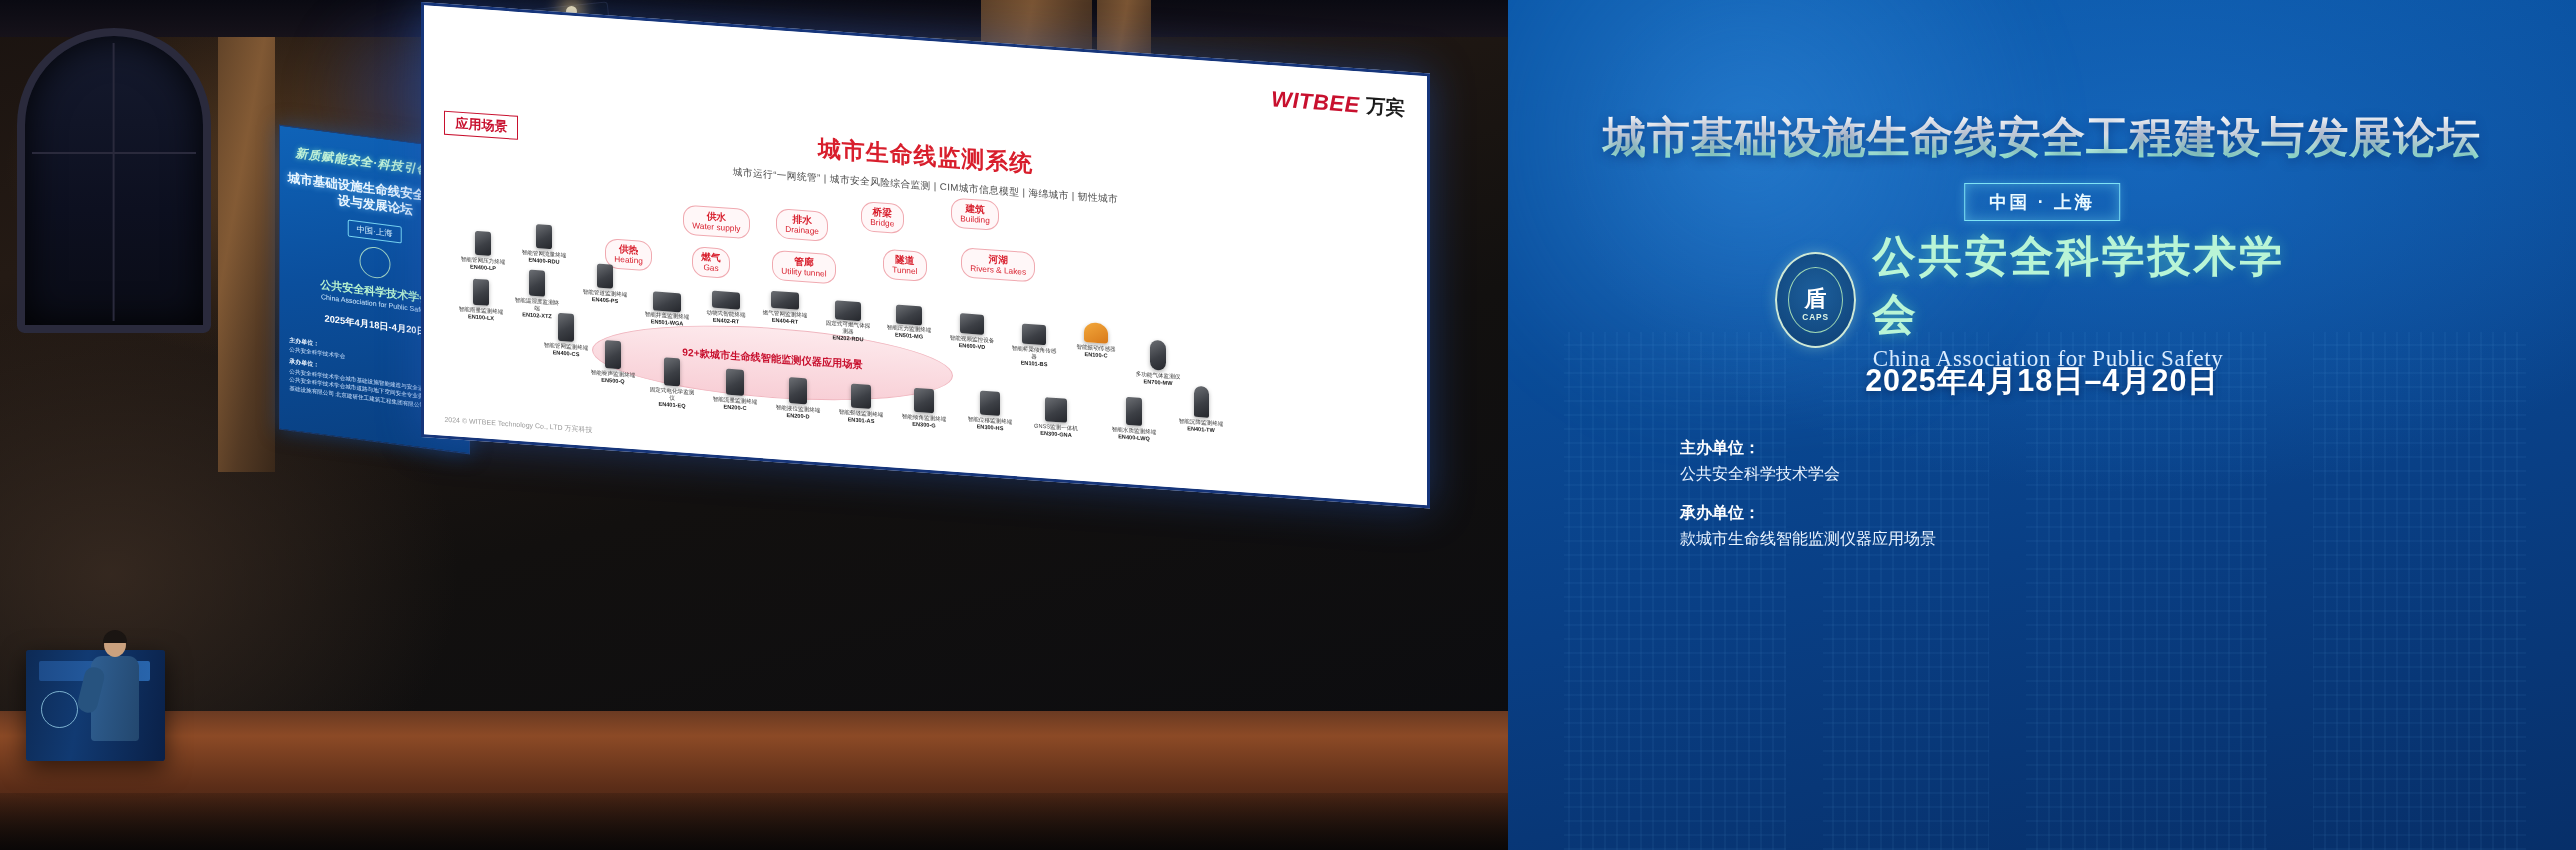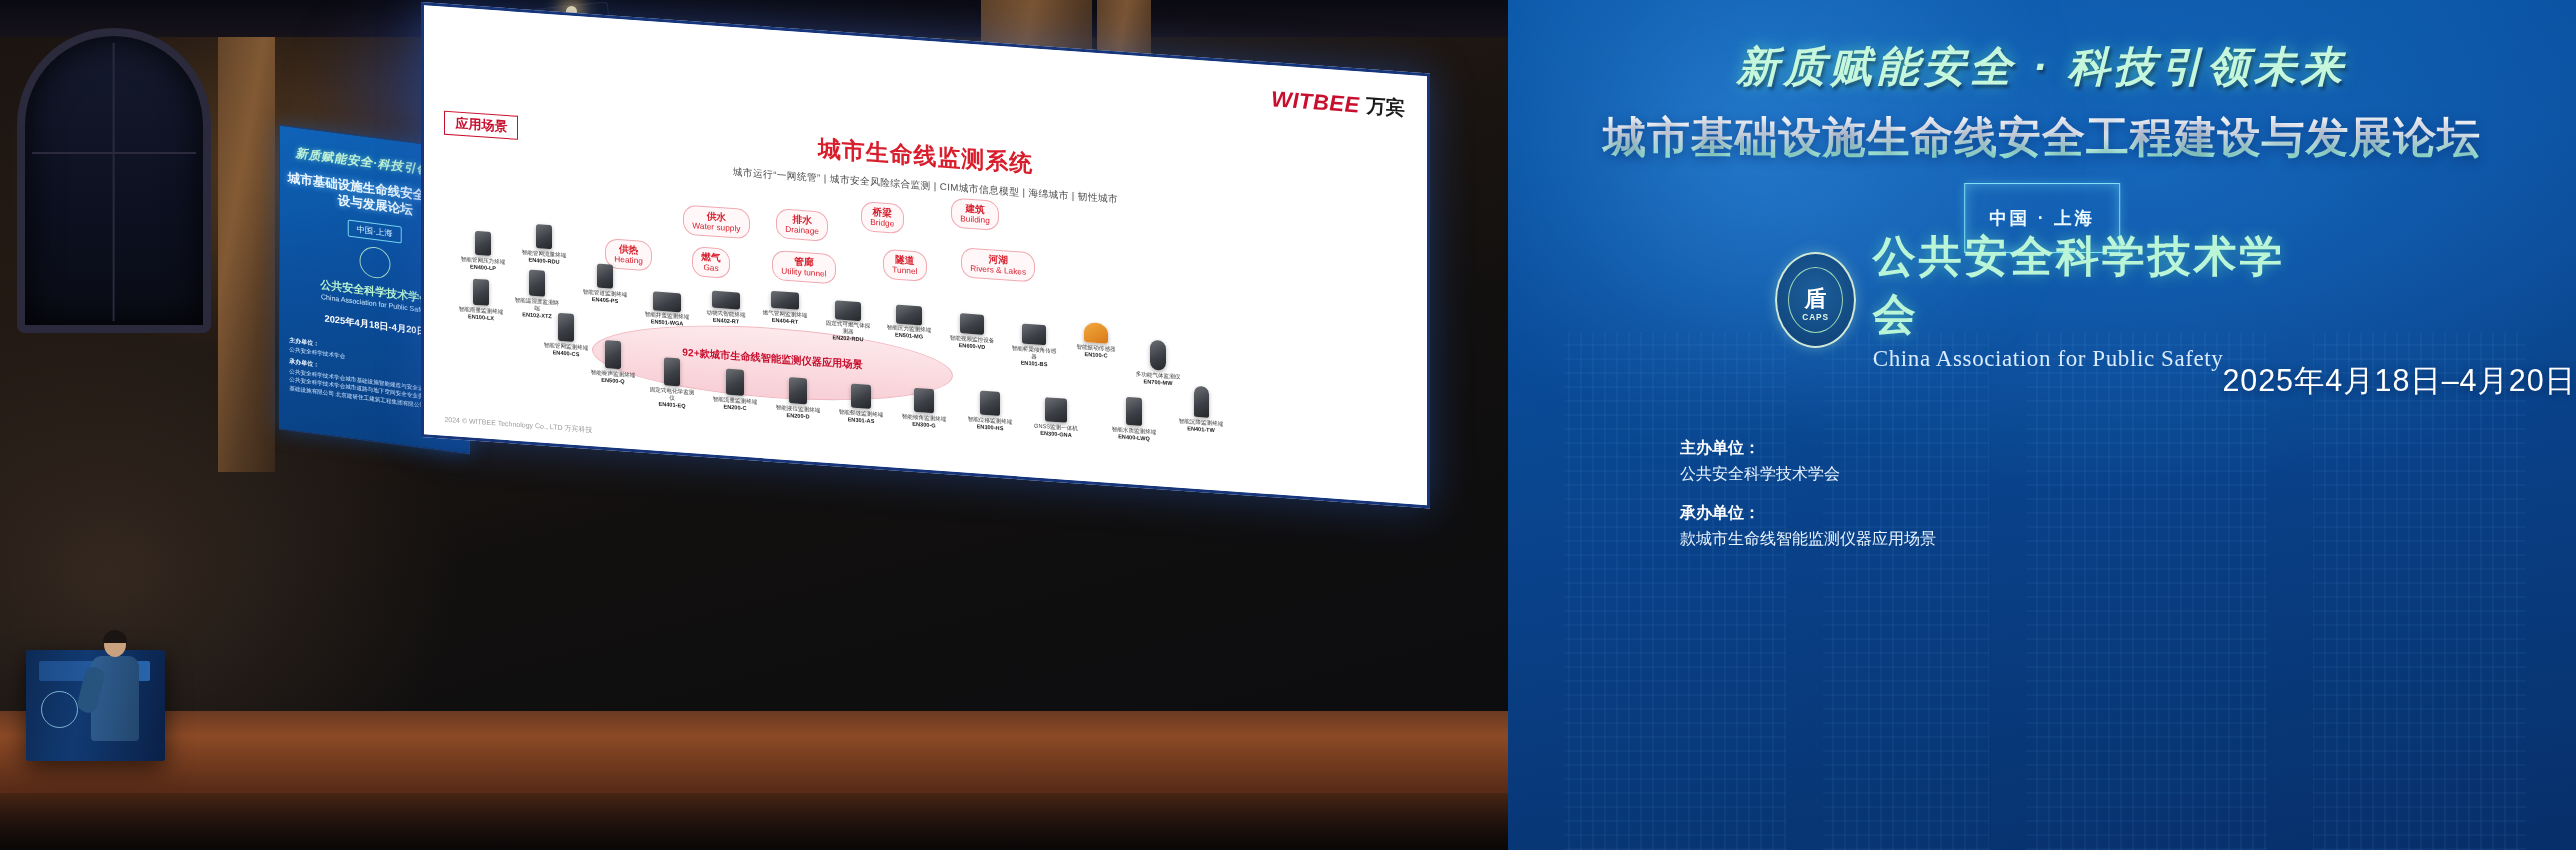--- a/index.html
+++ b/index.html
@@ -150,41 +150,41 @@
   .rl-calli { position:absolute; left:0; top:39px; width:100%; text-align:center;
     color:#c6f7dd; font-size:42px; font-weight:bold; font-style:italic; letter-spacing:4.6px;
     text-shadow:0 0 15px rgba(110,250,190,.55), 1.9px 2.8px 3.7px rgba(0,10,40,.6); }
   .rl-forum { position:absolute; left:0; top:109px; width:100%; text-align:center;
     font-size:43px; font-weight:bold; letter-spacing:0.9px;
     background:linear-gradient(180deg,#ffffff 42%,#7df0c8 100%);
     -webkit-background-clip:text; background-clip:text; color:transparent;
     text-shadow:0 2.8px 11px rgba(0,30,90,.45); }
   .rl-badge { position:absolute; left:50%; top:183px; transform:translateX(-50%);
     border:1.9px solid #7fe3f5; color:#eafaff; font-size:17.6px; font-weight:bold;
-    padding:22px 24px; letter-spacing:2.8px;
+    padding:6px 24px; letter-spacing:2.8px;
     box-shadow:0 0 13px rgba(120,225,245,.45) inset, 0 0 9.3px rgba(120,225,245,.3); }
 
   .rl-assocrow { position:absolute; left:50%; top:228px; transform:translateX(-50%);
     display:flex; align-items:center; gap:16.7px; }
   .caps-emb { width:85px; height:96px; border-radius:50%;
     border:2.8px solid #cfe9d6; background:radial-gradient(circle at 50% 42%, #1d5f9c, #0d3f74);
     position:relative; box-shadow:0 0 13px rgba(180,235,210,.35); }
   .caps-emb:before { content:""; position:absolute; left:11px; top:13px; right:11px; bottom:13px;
     border:1.9px solid #9fd8b4; border-radius:50%; }
   .caps-emb .caps-txt { position:absolute; left:0; right:0; bottom:24px; text-align:center;
     color:#dff6e6; font-size:8.3px; font-weight:bold; letter-spacing:0.9px; }
   .caps-emb .caps-glyph { position:absolute; left:0; right:0; top:30px; text-align:center;
     color:#ffffff; font-size:22px; font-weight:bold; }
   .rl-assoc-cn { color:#b9f5d6; font-size:43px; font-weight:bold; letter-spacing:2.8px;
     text-shadow:0 0 13px rgba(120,250,190,.45); }
   .rl-assoc-en { color:#d9ecff; font-size:23px; font-family:"Liberation Serif","DejaVu Serif",serif;
     letter-spacing:0.6px; margin-top:1.9px; }
 
-  .rl-date { position:absolute; left:0; top:361px; width:100%; text-align:right;
-    color:#ffffff; font-size:30.5px; font-weight:normal; letter-spacing:0.9px;
+  .rl-date { position:absolute; left:0; top:361px; width:100%; text-align:center;
+    color:#ffffff; font-size:30.5px; font-weight:bold; letter-spacing:0.9px;
     text-shadow:0 1.9px 7.4px rgba(0,20,60,.5); }
 
   .rl-orgblock { position:absolute; left:172px; top:435px; width:870px;
     color:#eaf4ff; font-size:16px; line-height:1.62; }
   .rl-orgblock .hd { font-weight:bold; color:#ffffff; margin-top:13px; }
   .rl-orgblock .hd:first-child { margin-top:0; }
 
   
   .capbar { position:absolute; left:0; bottom:0; width:2576px; height:67px;
     background:rgba(18,20,26,.78); display:flex; align-items:center; justify-content:center; }
@@ -420,21 +420,20 @@
 
         <div class="slide-foot">2024 © WITBEE Technology Co., LTD 万宾科技</div>
       </div>
     </div>
   </div>
 
   <div class="rightled">
     <div class="rl-city"></div>
     <div class="rl-glow"></div>
 
-    <div class="rl-calli">新质赋能安全 · 科技引领未来</div>
     <div class="rl-forum">城市基础设施生命线安全工程建设与发展论坛</div>
     <div class="rl-badge">中国 · 上海</div>
 
     <div class="rl-assocrow">
       <div class="caps-emb">
         <div class="caps-glyph">盾</div>
         <div class="caps-txt">CAPS</div>
       </div>
       <div>
         <div class="rl-assoc-cn">公共安全科学技术学会</div>

